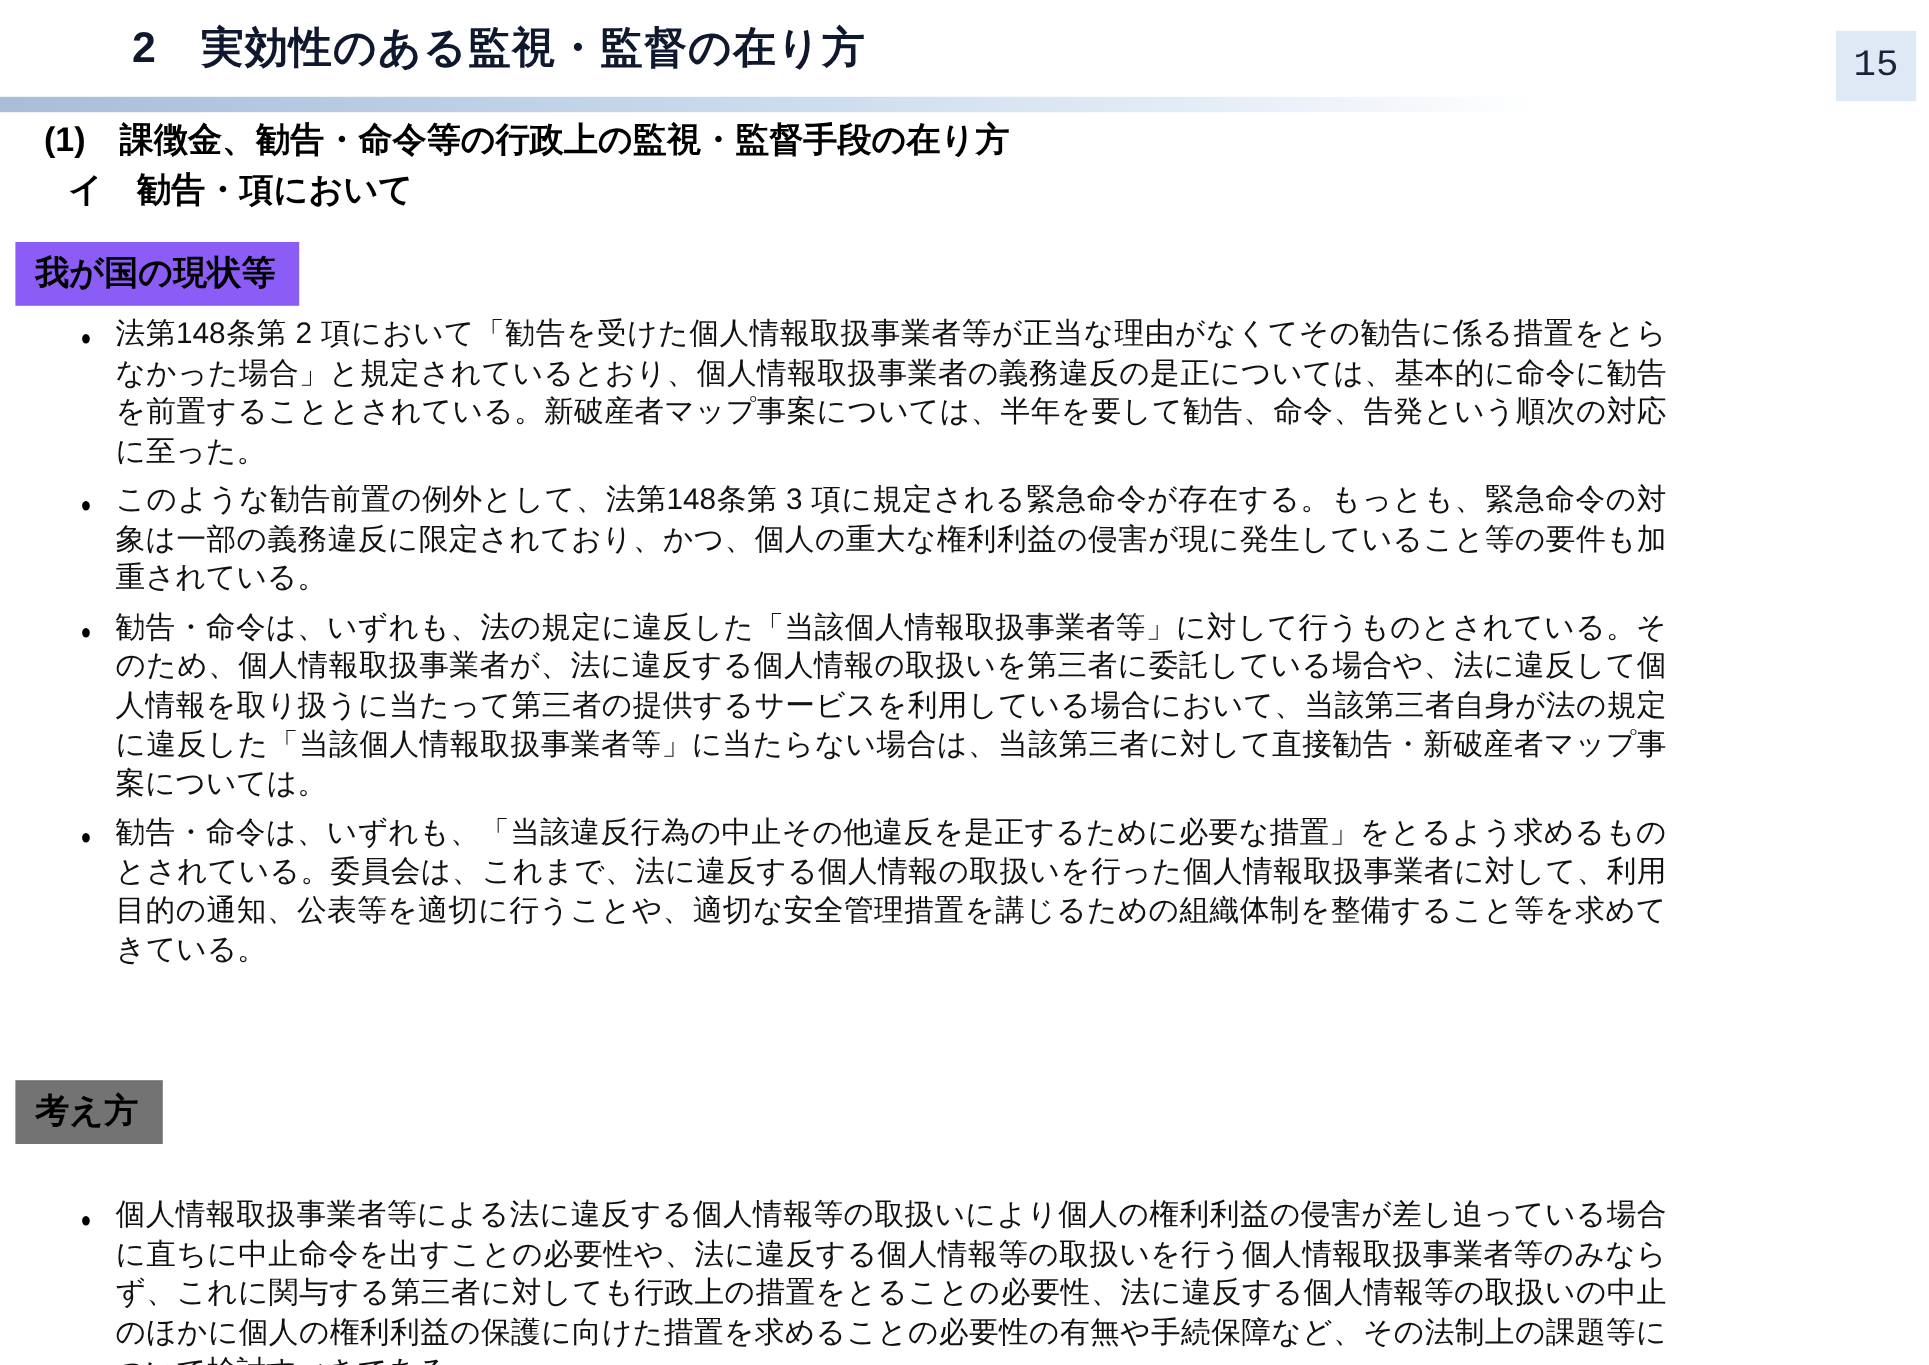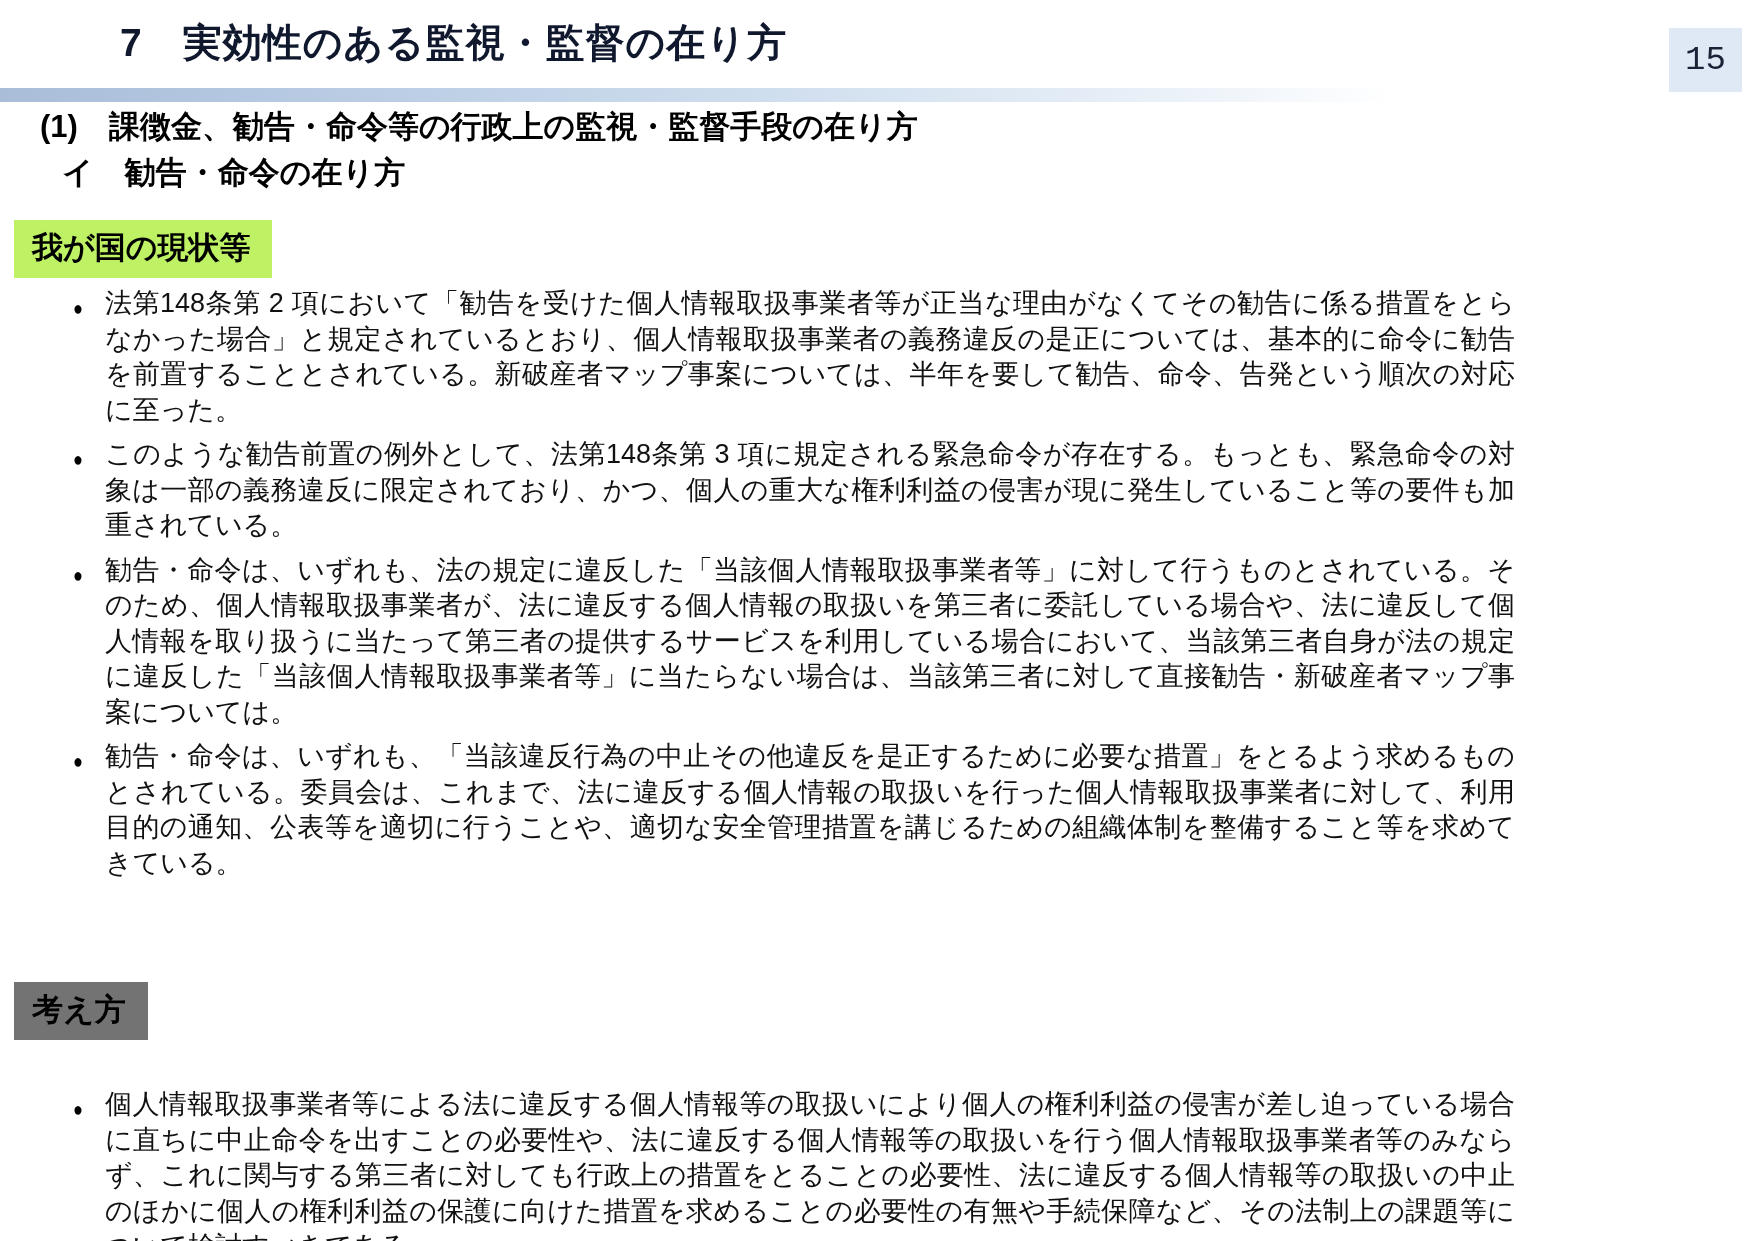--- a/index.html
+++ b/index.html
@@ -73,21 +73,21 @@
     width: 1754px;
   }
   .section-label {
     display: inline-block;
     font-size: 31px;
     font-weight: 700;
     color: #000000;
     padding: 7px 22px 9px 18px;
     margin-left: 14px;
   }
-  .label-status { background: #bef264; }
+  .label-status { background: #8b5cf6; }
   .label-thoughts { background: #737373; }
   .bullets {
     list-style: none;
     margin: 8px 0 0 0;
     padding: 0;
   }
   .bullets li {
     position: relative;
     width: 1410px;
     padding-left: 105px;
@@ -110,29 +110,29 @@
   }
   .section-thoughts .bullets {
     margin-top: 47px;
   }
 </style>
 </head>
 <body>
 
 <div class="slide">
 
-  <div class="page-title">7　実効性のある監視・監督の在り方</div>
+  <div class="page-title">2　実効性のある監視・監督の在り方</div>
 
   <div class="page-number">15</div>
 
   <div class="gradient-bar"></div>
 
   <div class="subheading-1">(1)　課徴金、勧告・命令等の行政上の監視・監督手段の在り方</div>
 
-  <div class="subheading-2">イ　勧告・命令の在り方</div>
+  <div class="subheading-2">イ　勧告・項において</div>
 
   <div class="content">
 
     <section class="section-status">
       <div class="section-label label-status">我が国の現状等</div>
       <ul class="bullets">
         <li>
           <span class="marker">●</span>
           <span>法第148条第 2 項において「勧告を受けた個人情報取扱事業者等が正当な理由がなくてその勧告に係る措置をとらなかった場合」と規定されているとおり、個人情報取扱事業者の義務違反の是正については、基本的に命令に勧告を前置することとされている。新破産者マップ事案については、半年を要して勧告、命令、告発という順次の対応に至った。</span>
         </li>

